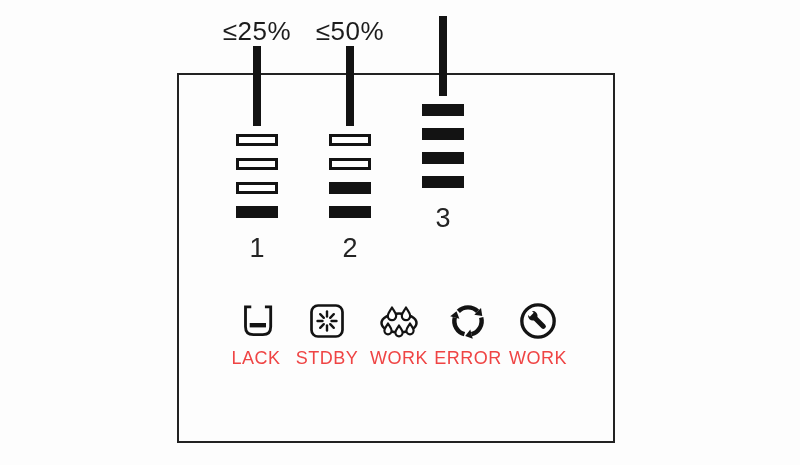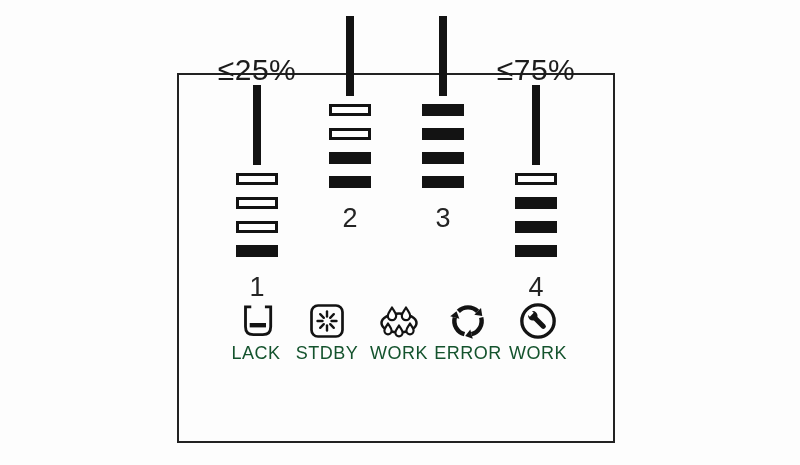--- a/index.html
+++ b/index.html
@@ -25,25 +25,24 @@
     position: absolute;
     top: 16px;
     width: 80px;
     display: flex;
     flex-direction: column;
     align-items: center;
   }
   .threshold {
     height: 30px;
     line-height: 30px;
-    font-size: 30px;
+    font-size: 26px;
     letter-spacing: 0.5px;
     color: #1c1c1c;
     white-space: nowrap;
-    margin-top: 39px;
   }
   .stem {
     width: 8px;
     height: 80px;
     background: #131313;
   }
   .bars {
     margin-top: 8px;
     display: flex;
     flex-direction: column;
@@ -71,23 +70,24 @@
     flex-direction: column;
     align-items: center;
   }
   .icon-box {
     height: 44px;
     display: flex;
     align-items: center;
     justify-content: center;
   }
   .icon-label {
+    margin-top: 5px;
     font-size: 18px;
     letter-spacing: 0.5px;
-    color: #14532d;
+    color: #ef4444;
     white-space: nowrap;
   }
   svg { display: block; }
 </style>
 </head>
 <body>
 
 <div class="stage">
 
   <div class="frame"></div>
@@ -98,20 +98,21 @@
     <div class="bars">
       <div class="bar empty"></div>
       <div class="bar empty"></div>
       <div class="bar empty"></div>
       <div class="bar filled"></div>
     </div>
     <div class="number">1</div>
   </div>
 
   <div class="column" style="left:310px">
+    <div class="threshold">≤50%</div>
     <div class="stem"></div>
     <div class="bars">
       <div class="bar empty"></div>
       <div class="bar empty"></div>
       <div class="bar filled"></div>
       <div class="bar filled"></div>
     </div>
     <div class="number">2</div>
   </div>
 
@@ -119,31 +120,20 @@
     <div class="stem"></div>
     <div class="bars">
       <div class="bar filled"></div>
       <div class="bar filled"></div>
       <div class="bar filled"></div>
       <div class="bar filled"></div>
     </div>
     <div class="number">3</div>
   </div>
 
-  <div class="column" style="left:496px">
-    <div class="threshold">≤75%</div>
-    <div class="stem"></div>
-    <div class="bars">
-      <div class="bar empty"></div>
-      <div class="bar filled"></div>
-      <div class="bar filled"></div>
-      <div class="bar filled"></div>
-    </div>
-    <div class="number">4</div>
-  </div>
 
   <div class="icon-cell" style="left:211px">
     <div class="icon-box">
       <svg width="42" height="42" viewBox="0 0 40 40">
         <path d="M15.5,6.5 L10,6.5 L10,25.5 Q10,33 17.5,33 L26.5,33 Q34,33 34,25.5 L34,6.5 L28.5,6.5" fill="none" stroke="#131313" stroke-width="2.7"></path>
         <line x1="14" y1="24" x2="29.5" y2="24" stroke="#131313" stroke-width="4.2"></line>
       </svg>
     </div>
     <div class="icon-label">LACK</div>
   </div>

